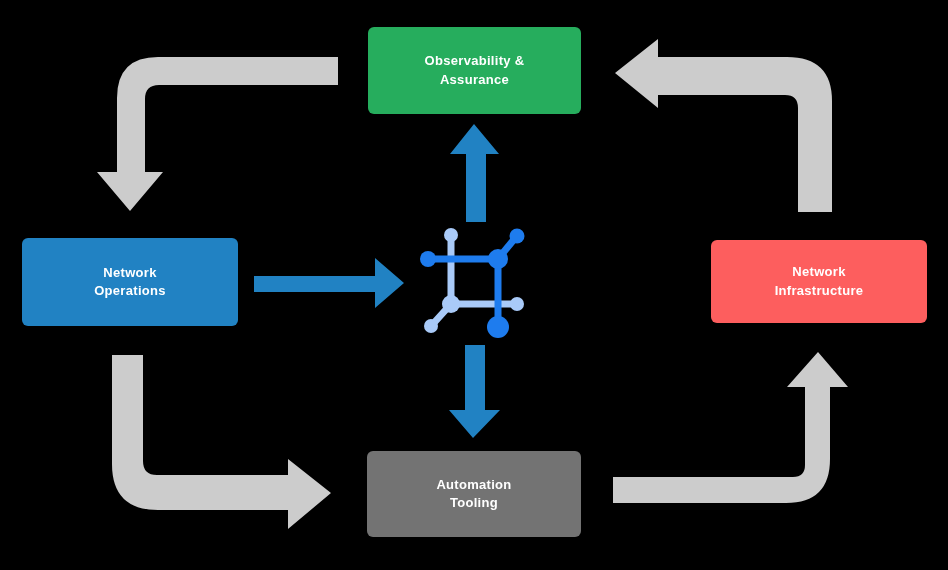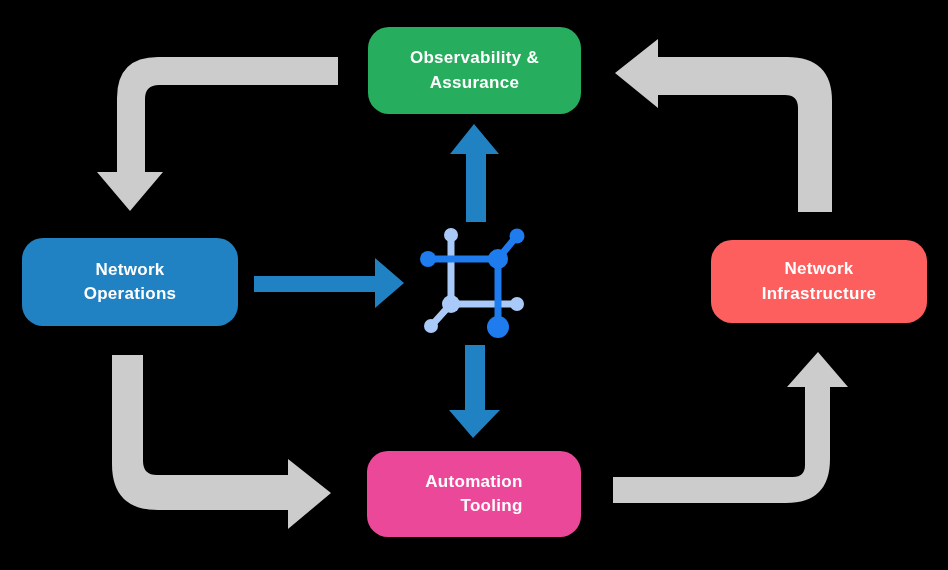--- a/index.html
+++ b/index.html
@@ -8,25 +8,25 @@
     width:948px; height:570px;
     background:#000000;
     font-family:"Liberation Sans", sans-serif;
     overflow:hidden;
   }
   .arrows-layer {
     position:absolute; left:0; top:0; width:948px; height:570px;
   }
   .node {
     position:absolute;
-    border-radius:21px;
+    border-radius:6px;
     display:flex; align-items:center; justify-content:center;
     text-align:center;
     font-weight:bold;
-    font-size:17px;
+    font-size:13px;
     line-height:1.42;
     letter-spacing:0.3px;
   }
   .node span { white-space:pre-line; }
   .node-observability { left:368px; top:27px;  width:213px; height:87px; }
   .node-operations    { left:22px;  top:238px; width:216px; height:88px; }
   .node-infrastructure{ left:711px; top:240px; width:216px; height:83px; }
   .node-automation    { left:367px; top:451px; width:214px; height:86px; }
 </style>
 </head>
@@ -77,18 +77,18 @@
   <div class="node node-operations" style="background: rgb(33, 130, 195); color: rgb(255, 255, 255);">
     <span>Network
 Operations</span>
   </div>
 
   <div class="node node-infrastructure" style="background: rgb(253, 94, 94); color: rgb(255, 255, 255);">
     <span>Network
 Infrastructure</span>
   </div>
 
-  <div class="node node-automation" style="background: #ec4899; color: rgb(255, 255, 255); text-align: right;">
+  <div class="node node-automation" style="background: #737373; color: rgb(255, 255, 255);">
     <span>Automation
 Tooling</span>
   </div>
 
 </div>
 
 </body></html>

